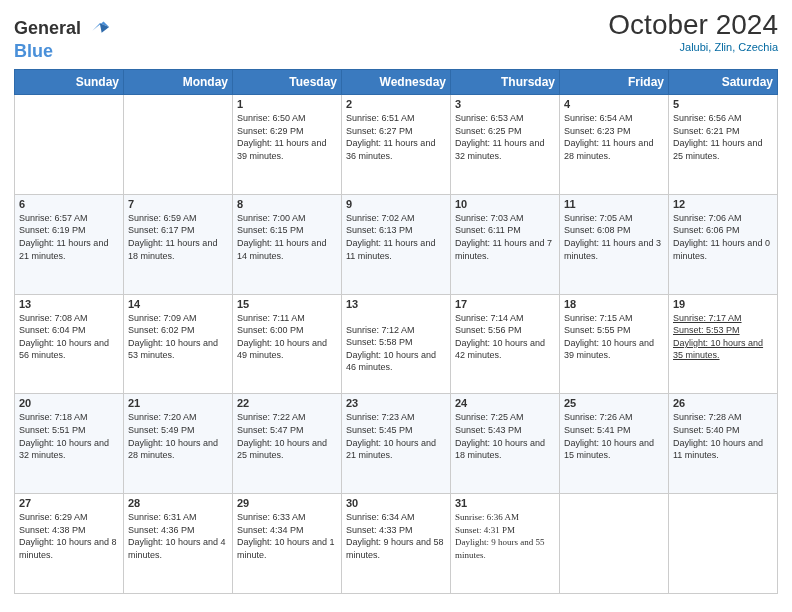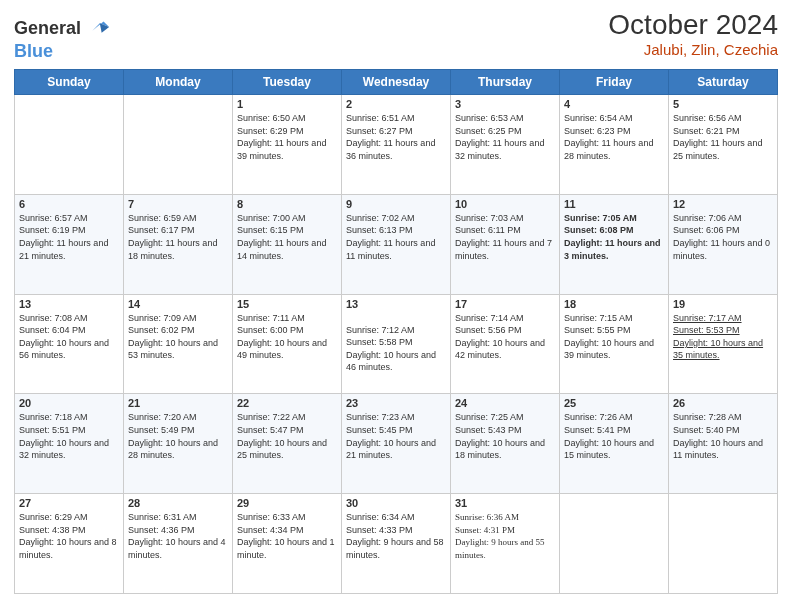--- a/index.html
+++ b/index.html
@@ -42,36 +42,36 @@
     .title-block {
       text-align: right;
     }
     .month-title {
       font-size: 28px;
       font-weight: 300;
       color: #333;
       line-height: 1.1;
     }
     .location {
-      font-size: 15px;
-      color: #c2410c;
+      font-size: 11px;
+      color: #0369a1;
       text-align: right;
     }
     .calendar-table {
       width: 100%;
       border-collapse: collapse;
       flex: 1;
     }
     .calendar-table thead th {
       background-color: #3a7abf;
       color: #fff;
       font-size: 12px;
       font-weight: bold;
       padding: 5px 4px;
-      text-align: center;
+      text-align: right;
       border: 1px solid #2e6aaa;
     }
     .calendar-table tbody td {
       border: 1px solid #ccc;
       vertical-align: top;
       padding: 3px 4px;
       font-size: 9.5px;
       color: #333;
       width: calc(100% / 7);
       height: 88px;
@@ -192,21 +192,21 @@
 Daylight: 11 hours and 11 minutes.</div>
           </td>
           <td>
             <span class="day-number">10</span>
             <div class="cell-text" style="white-space: pre-line;">Sunrise: 7:03 AM
 Sunset: 6:11 PM
 Daylight: 11 hours and 7 minutes.</div>
           </td>
           <td>
             <span class="day-number">11</span>
-            <div class="cell-text" style="white-space: pre-line; font-weight: bold;">Sunrise: 7:05 AM
+            <div class="cell-text" style="white-space: pre-line;">Sunrise: 7:05 AM
 Sunset: 6:08 PM
 Daylight: 11 hours and 3 minutes.</div>
           </td>
           <td>
             <span class="day-number">12</span>
             <div class="cell-text" style="white-space: pre-line;">Sunrise: 7:06 AM
 Sunset: 6:06 PM
 Daylight: 11 hours and 0 minutes.</div>
           </td>
         </tr>

